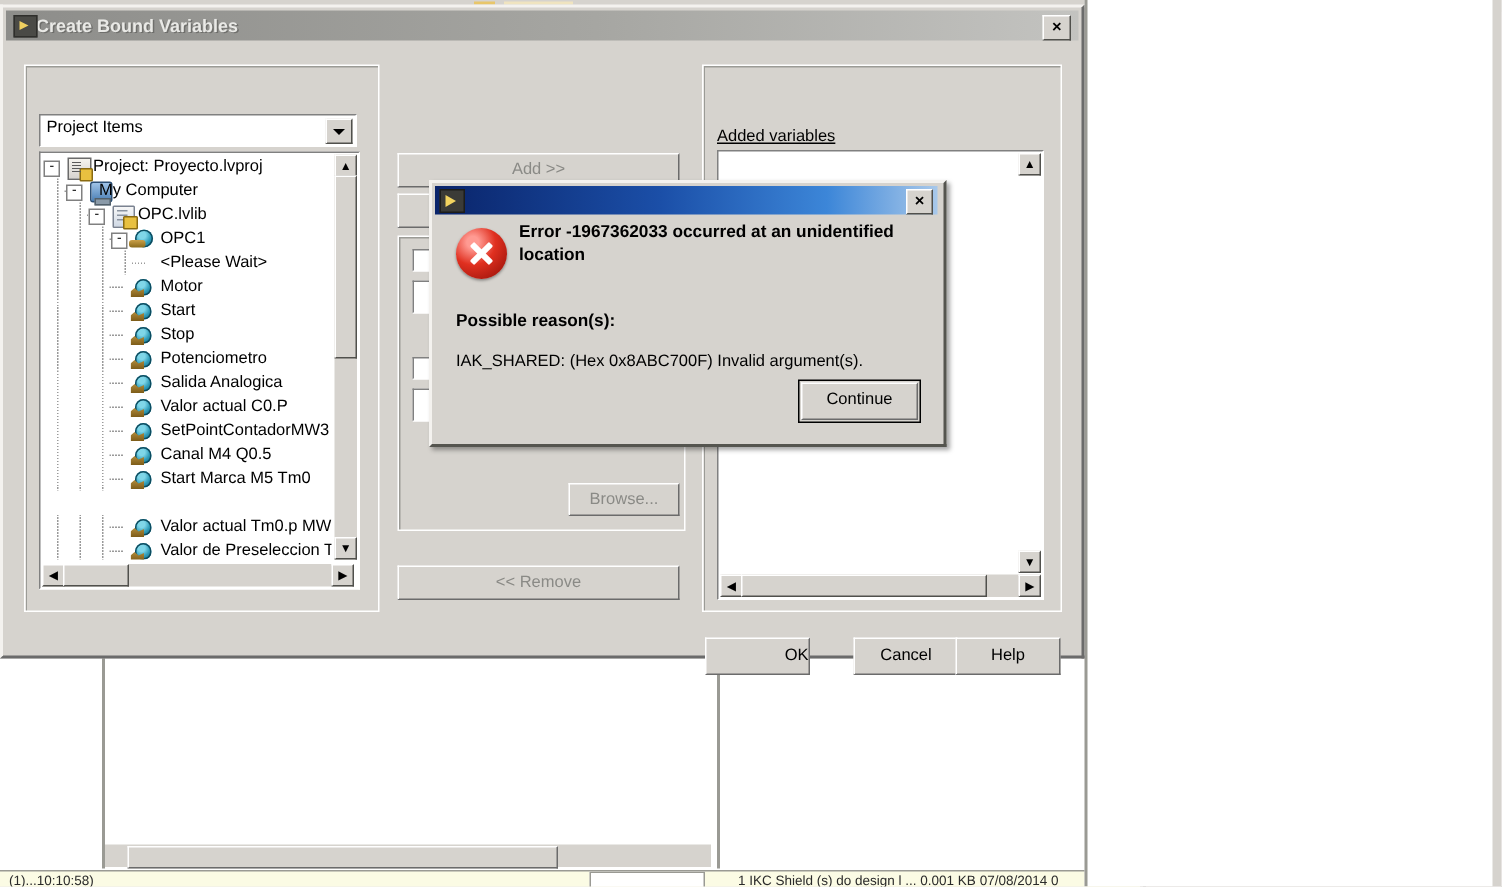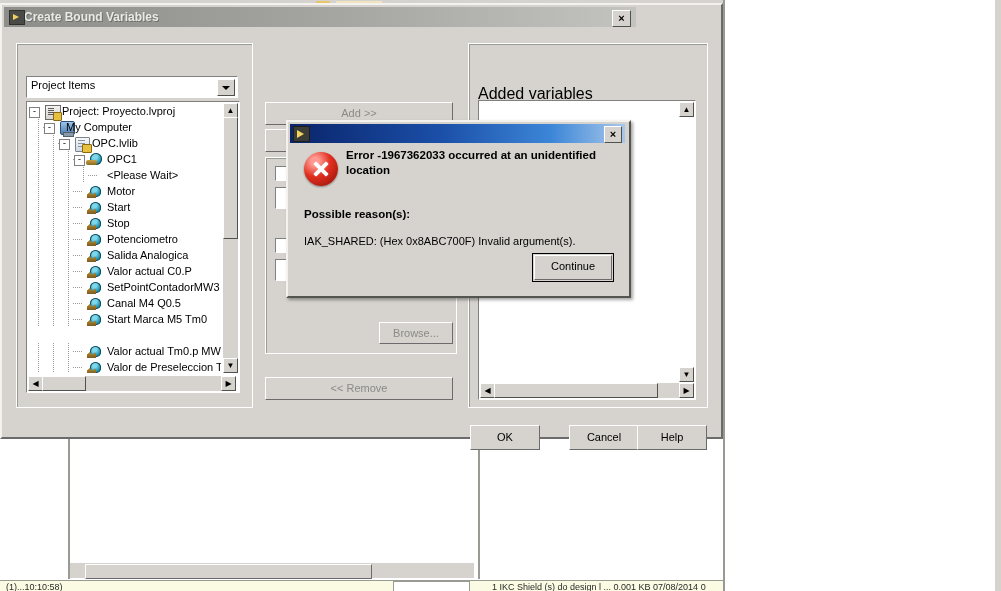--- a/index.html
+++ b/index.html
@@ -60,21 +60,21 @@
   .ic-computer:after{content:"";position:absolute;left:2px;bottom:-3px;width:9px;height:3px;background:#8a9aa8;border:1px solid #52606b;}
   .ic-lvlib{width:13px;height:13px;background:linear-gradient(#f7f7f7,#cfd8e4);border:1px solid #7a8290;border-radius:1px;}
   .ic-lvlib:before{content:"";position:absolute;left:2px;top:2px;width:7px;height:1px;background:#8a93a0;box-shadow:0 3px 0 #8a93a0,0 6px 0 #8a93a0;}
   .ic-lvlib:after{content:"";position:absolute;right:-3px;bottom:-2px;width:8px;height:7px;background:#e8c040;border:1px solid #8a6a10;border-radius:1px;}
   .ic-opc1{width:12px;height:12px;background:radial-gradient(circle at 40% 32%,#7fd6e8 0 22%,#2e9bb8 55%,#14627a 100%);border-radius:50%;box-shadow:0 0 0 1px #0d4b5e inset;}
   .ic-opc1:after{content:"";position:absolute;left:-4px;top:7px;width:11px;height:5px;background:linear-gradient(#caa049,#8a6a1a);border-radius:2px;}
 
   
   #cbv{position:absolute;left:0px;top:3px;width:719px;height:432px;background:#d6d3ce;
        border-top:2px solid #f4f2ef;border-left:2px solid #f4f2ef;border-right:2px solid #6b6b6b;border-bottom:2px solid #6b6b6b;}
-  #cbv-title{position:absolute;left:2px;top:2px;width:632px;height:20px;
+  #cbv-title{position:absolute;left:2px;top:2px;width:715px;height:20px;
        background:linear-gradient(90deg,#8d8d8a 0%,#a6a6a2 55%,#c3c3c0 100%);
        display:flex;align-items:center;}
   #cbv-title .tt{color:#e9e9e6;font-weight:bold;font-size:12px;margin-left:20px;text-shadow:1px 1px 0 #6f6f6c;}
   #cbv-ico{position:absolute;left:5px;top:3px;width:14px;height:13px;background:#4a4a46;border:1px solid #2f2f2c;}
   #cbv-ico:after{content:"";position:absolute;left:3px;top:3px;border-left:6px solid #f0d060;border-top:3px solid transparent;border-bottom:3px solid transparent;}
   #cbv-close{position:absolute;right:5px;top:3px;width:17px;height:15px;background:#d6d3ce;
        border-top:1px solid #fff;border-left:1px solid #fff;border-right:1px solid #50504c;border-bottom:1px solid #50504c;
        font-size:11px;font-weight:bold;line-height:14px;text-align:center;color:#000;}
 
   #cbv-body{position:absolute;left:2px;top:24px;width:713px;height:404px;background:#d6d3ce;}
@@ -110,30 +110,30 @@
      border-top:1px solid #808080;border-left:1px solid #808080;border-right:1px solid #fff;border-bottom:1px solid #fff;}
   #chk1{left:271px;top:137px;}
   #chk2{left:271px;top:209px;}
   .cfield{position:absolute;background:#fff;border-top:1px solid #808080;border-left:1px solid #808080;border-right:1px solid #fff;border-bottom:1px solid #fff;}
   #fld1{left:271px;top:158px;width:172px;height:20px;}
   #fld2{left:271px;top:230px;width:172px;height:20px;}
 
   
   #rgroup{position:absolute;left:464px;top:14px;width:238px;height:363px;
      border:1px solid #ffffff;box-shadow:inset 1px 1px 0 #9b9b96;}
-  #rlabel{position:absolute;left:474px;top:56px;font-size:16px;}
+  #rlabel{position:absolute;left:474px;top:56px;font-size:11px;text-decoration:underline;}
   #rlist{position:absolute;left:474px;top:71px;width:216px;height:298px;background:#fff;
      border-top:1px solid #808080;border-left:1px solid #808080;border-right:1px solid #fff;border-bottom:1px solid #fff;}
   #rlist-v{position:absolute;right:1px;top:1px;width:15px;height:280px;background:#fff;}
   #rlist-h{position:absolute;left:1px;bottom:1px;width:214px;height:15px;background:#d6d3ce;}
 
   
   .dbtn{position:absolute;top:396px;width:68px;height:23px;line-height:22px;text-align:center;font-size:11px;color:#000;
      background:#d6d3ce;border-top:1px solid #ffffff;border-left:1px solid #ffffff;border-right:1px solid #6b6b6b;border-bottom:1px solid #6b6b6b;}
-  #btn-ok{left:466px;}
+  #btn-ok{left:466px;text-align:right;}
   #btn-cancel{left:565px;}
   #btn-help{left:633px;}
 
   
   #err{position:absolute;left:286px;top:120px;width:341px;height:174px;background:#d6d3ce;
      border-top:2px solid #f4f2ef;border-left:2px solid #f4f2ef;border-right:2px solid #55554f;border-bottom:2px solid #55554f;
      box-shadow:2px 2px 3px rgba(0,0,0,.35);}
   #err-title{position:absolute;left:2px;top:2px;width:335px;height:19px;
      background:linear-gradient(90deg,#0a246a 0%,#1b4fa8 45%,#3c86d8 78%,#a8c8ea 100%);}
   #err-ico{position:absolute;left:3px;top:2px;width:15px;height:14px;background:#3b3b37;border:1px solid #1d1d1a;}

